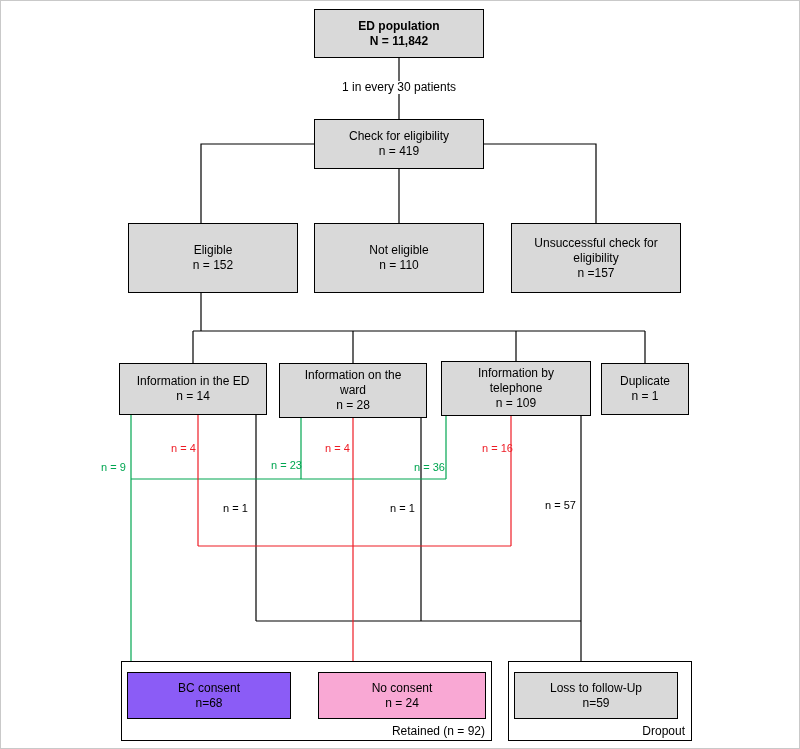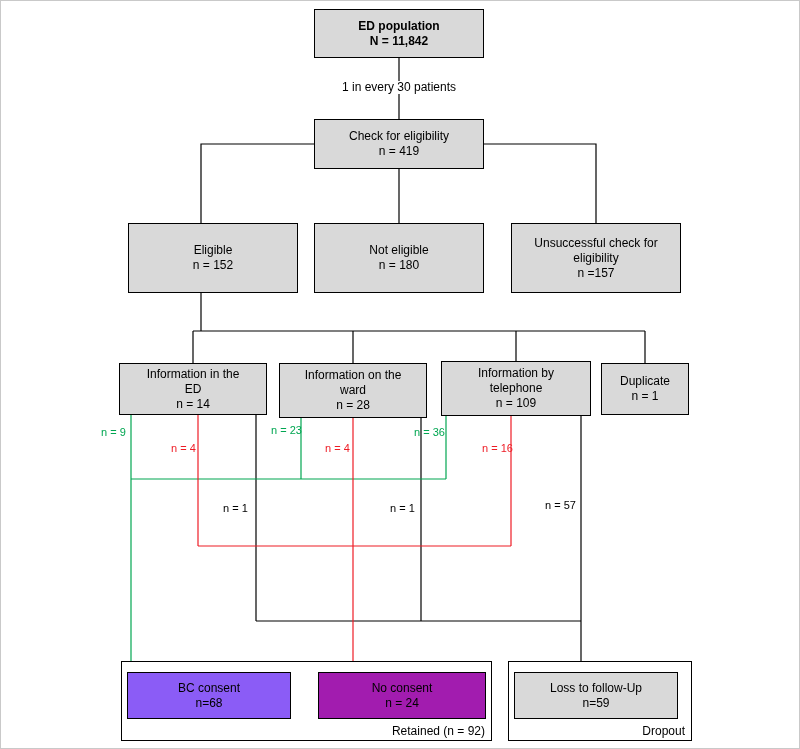--- a/index.html
+++ b/index.html
@@ -6,35 +6,35 @@
   #canvas{
     position:relative;width:798px;height:747px;margin:0;
     border:1px solid #c9c9c9;background:#fff;
     font-family:"Liberation Sans", sans-serif;color:#000;
   }
   svg.lines{position:absolute;left:0;top:0;width:100%;height:100%;}
   .box{
     position:absolute;box-sizing:border-box;
     background:#d9d9d9;border:1px solid #000;
     display:flex;flex-direction:column;align-items:center;justify-content:center;
-    text-align:center;font-size:12px;line-height:1.25;padding:2px 19px;
+    text-align:center;font-size:12px;line-height:1.25;padding:2px 12px;
   }
   .box.bold{font-weight:bold;}
   .box.green{background:#8b5cf6;}
-  .box.red{background:#a21caf;}
+  .box.red{background:#f9a8d4;}
   .container-box{
     position:absolute;box-sizing:border-box;background:#fff;border:1px solid #000;
   }
   .container-label{
     position:absolute;right:6px;bottom:2px;font-size:12px;text-align:right;
   }
   .edge-label{
     position:absolute;font-size:11px;line-height:1;white-space:nowrap;
   }
-  .edge-label.green{color:#00a651;}
+  .edge-label.green{color:#00a651;margin-top:35px;}
   .edge-label.red{color:#ee1c25;}
   .edge-label.black{color:#000;}
   .flow-note{
     position:absolute;left:330px;top:80px;width:136px;text-align:center;
     font-size:12px;background:#fff;line-height:1.1;
   }
   polyline,line{fill:none;stroke-width:1.2;}
   .stroke-black{stroke:#000;}
   .stroke-green{stroke:#00a651;}
   .stroke-red{stroke:#ee1c25;}
@@ -83,21 +83,21 @@
     <span>Check for eligibility</span>
     <span>n = 419</span>
   </div>
 
   <div class="box" style="left:127px;top:222px;width:170px;height:70px">
     <span>Eligible</span>
     <span>n = 152</span>
   </div>
   <div class="box" style="left:313px;top:222px;width:170px;height:70px">
     <span>Not eligible</span>
-    <span>n = 180</span>
+    <span>n = 110</span>
   </div>
   <div class="box" style="left:510px;top:222px;width:170px;height:70px">
     <span>Unsuccessful check for eligibility</span>
     <span>n =157</span>
   </div>
 
   <div class="box" style="left:118px;top:362px;width:148px;height:52px">
     <span>Information in the ED</span>
     <span>n = 14</span>
   </div>

